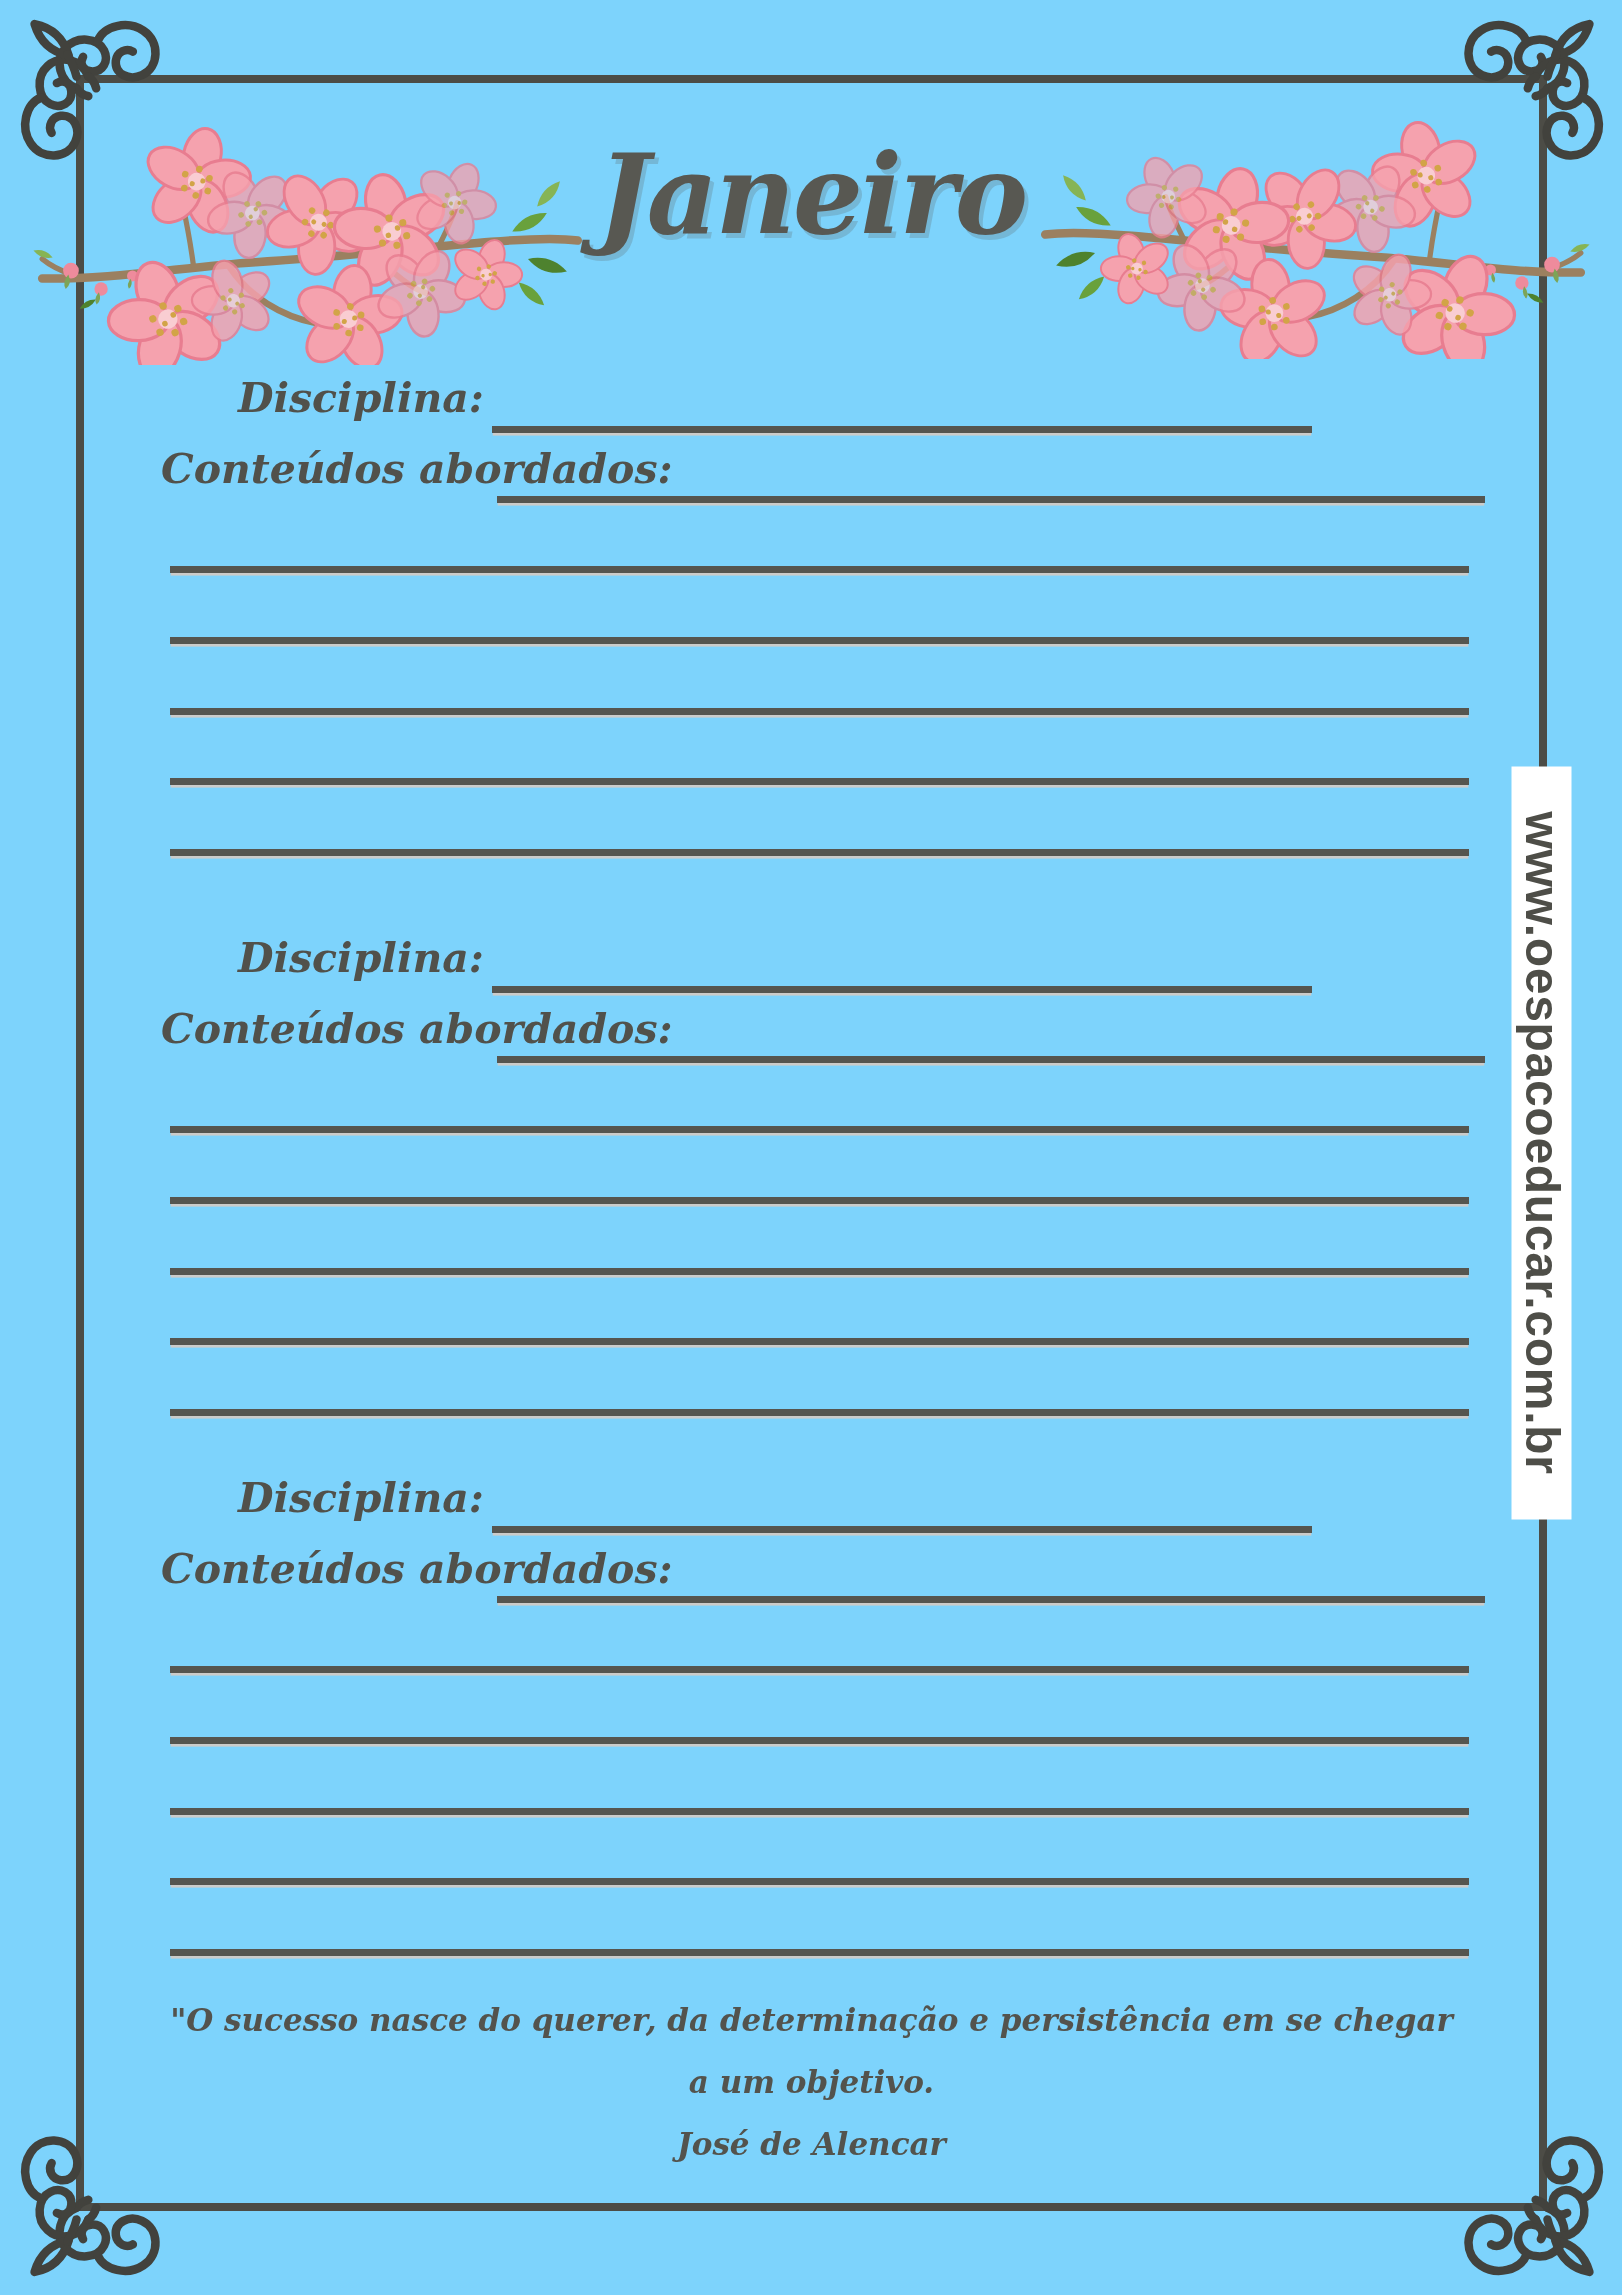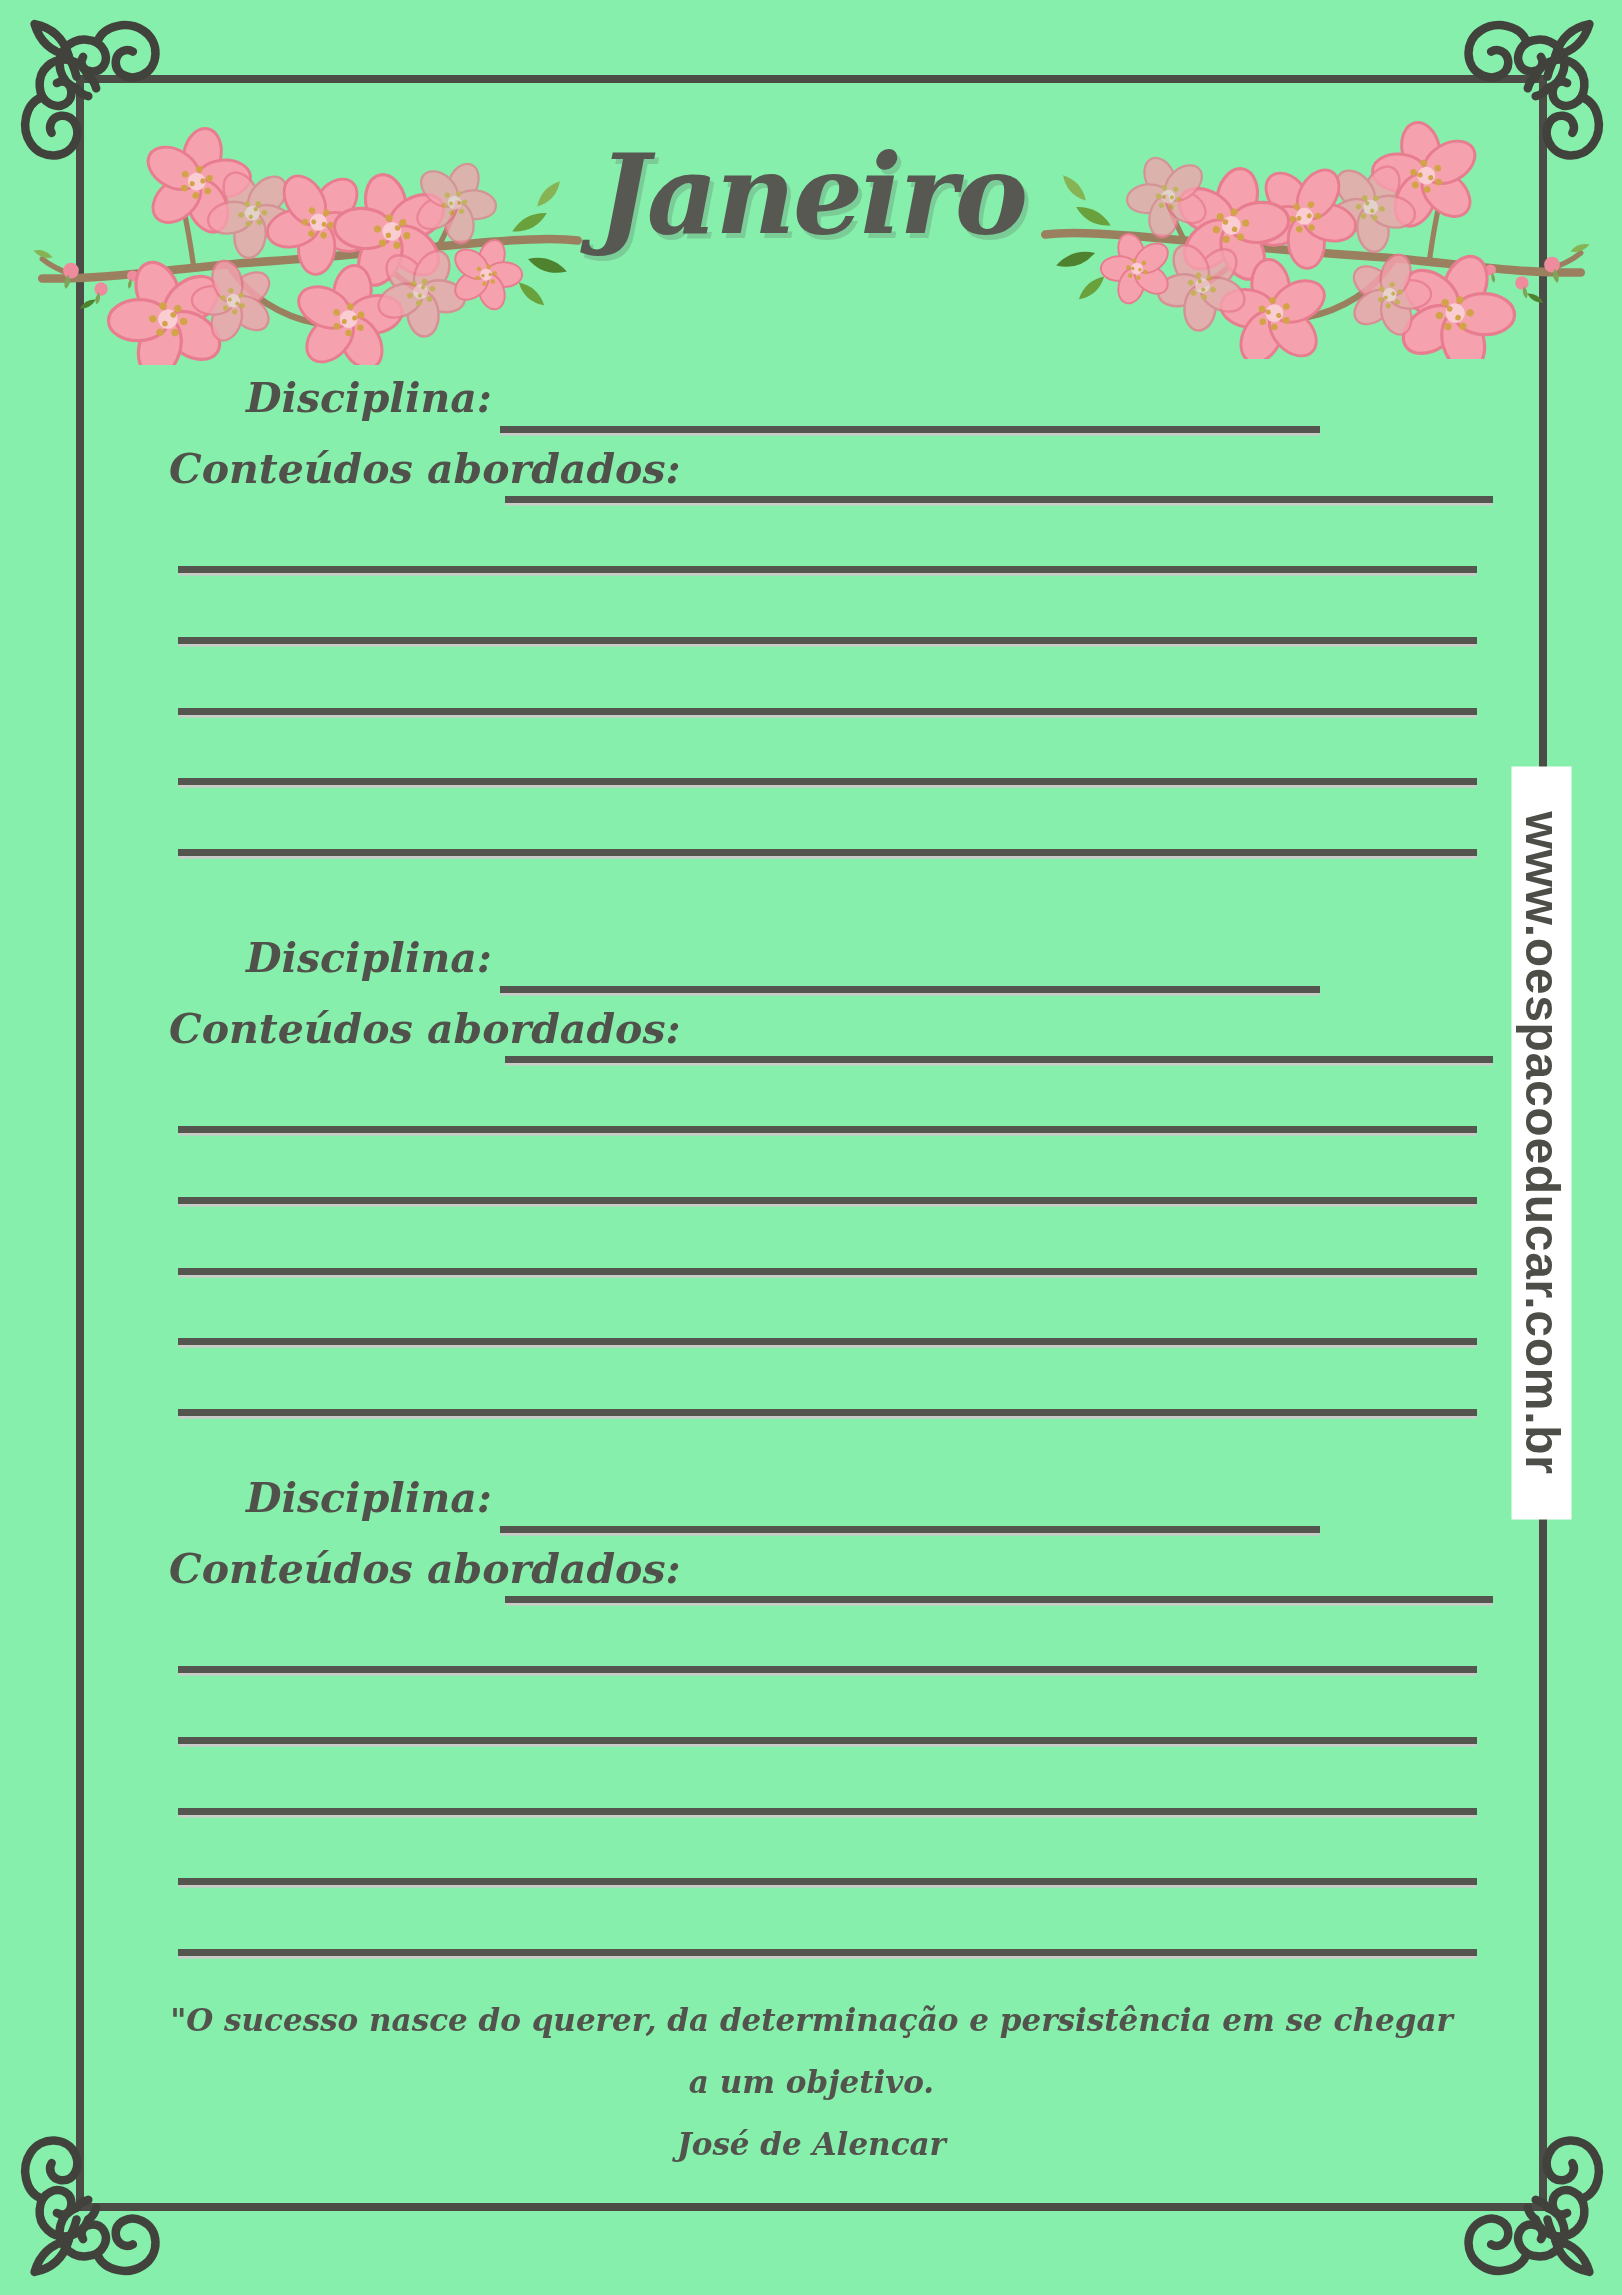--- a/index.html
+++ b/index.html
@@ -1,16 +1,16 @@
 <!DOCTYPE html>
 <html style="font-size:10.5px"><head>
 <meta charset="utf-8">
 <style>
   html,body{margin:0;padding:0;background:#ffffff;}
-  .page{position:relative;width:1623px;height:2295px;background:#86efac;overflow:hidden;
+  .page{position:relative;width:1623px;height:2295px;background:#7dd3fc;overflow:hidden;
         font-family:"DejaVu Serif", serif;text-decoration:underline;}
 
   
   .frame{position:absolute;left:76px;top:75px;width:1471px;height:2136px;
          border:8.5px solid #4c4c46;box-sizing:border-box;z-index:1;}
 
   
   .corner{position:absolute;width:152px;height:152px;z-index:2;}
   .corner.tl{left:10.5px;top:10.5px;}
   .corner.tr{left:1461px;top:10.5px;transform:scaleX(-1);}
@@ -29,21 +29,21 @@
          text-shadow:3.9px 4.6px 0 rgba(88,88,82,0.22);}
 
   
   .watermark{position:absolute;left:1165px;top:1113px;width:753px;height:60px;
              transform:rotate(90deg);transform-origin:50% 50%;
              background:#ffffff;z-index:4;text-align:center;line-height:60px;
              font-family:"Liberation Sans", sans-serif;font-weight:bold;
              font-size:48px;letter-spacing:0.7px;color:#4e4e48;}
 
   
-  .entry{position:absolute;left:8px;width:1392px;height:523px;z-index:2;padding-left:48px;}
+  .entry{position:absolute;left:0;width:1392px;height:523px;z-index:2;padding-left:48px;}
   .entry.s1{top:366px;} .entry.s2{top:926px;} .entry.s3{top:1466px;}
 
   .script-label{position:absolute;font-style:italic;font-weight:bold;color:#51514b;
                 font-size:41px;line-height:56px;white-space:nowrap;}
   .disc-label{top:3.9px;left:0;width:484px;text-align:right;}
   .cont-label{top:75px;left:161px;}
 
   .ink-line{position:absolute;height:7.2px;background:#55554f;
             box-shadow:0 3.3px 0 -0.7px #cbcbc9;}
   .disc-line{left:492px;width:820px;top:60px;}

